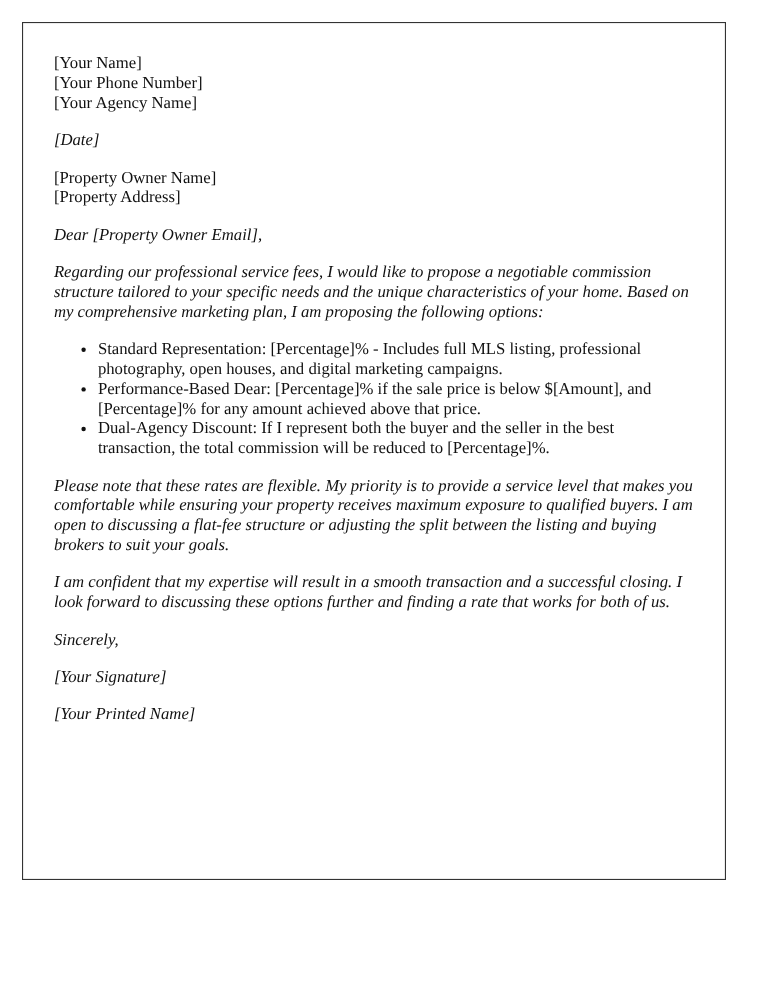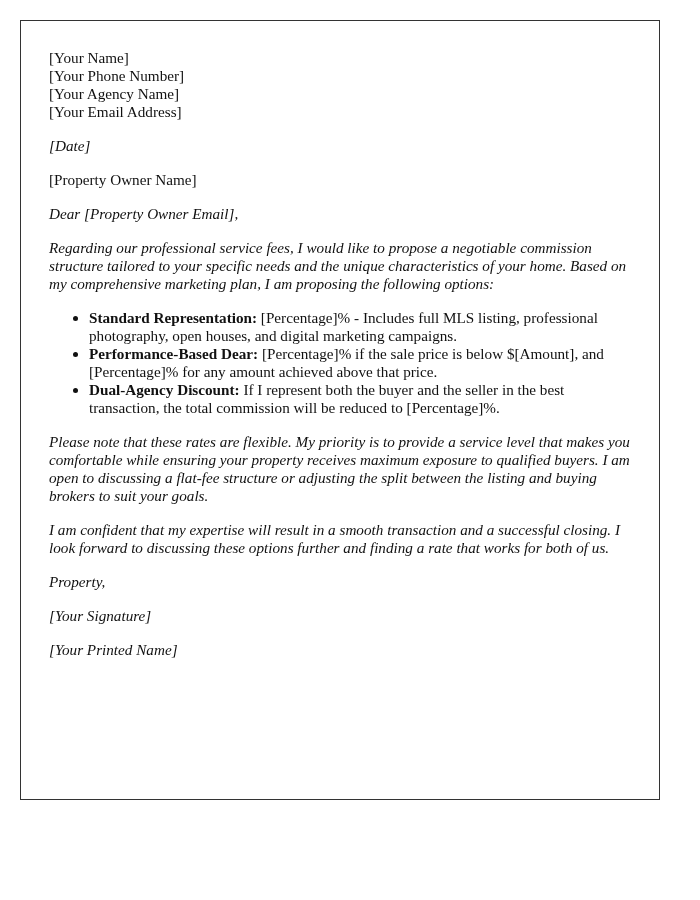--- a/index.html
+++ b/index.html
@@ -27,52 +27,52 @@
       line-height: 18px;
     }
     .block { margin: 0 0 16px 0; }
     .line { display: block; }
     p { margin: 0 0 16px 0; font-style: italic; }
     ul {
       margin: 0 0 16px 0;
       padding-left: 40px;
     }
     ul li { margin: 0; }
-    b { font-weight: bold; }
+    b { font-weight: normal; }
   </style>
 </head>
 <body>
 
 <div class="letter">
   <div class="block">
     <span class="line">[Your Name]</span>
     <span class="line">[Your Phone Number]</span>
     <span class="line">[Your Agency Name]</span>
-    <span class="line">[Your Email Address]</span>
   </div>
 
   <p>[Date]</p>
 
   <div class="block">
     <span class="line">[Property Owner Name]</span>
+    <span class="line">[Property Address]</span>
   </div>
 
   <p>Dear [Property Owner Email],</p>
 
 
   <p>Regarding our professional service fees, I would like to propose a negotiable commission structure tailored to your specific needs and the unique characteristics of your home. Based on my comprehensive marketing plan, I am proposing the following options:</p>
 
   <ul>
     <li><b>Standard Representation:</b><span> [Percentage]% - Includes full MLS listing, professional photography, open houses, and digital marketing campaigns.</span></li>
     <li><b>Performance-Based Dear:</b><span> [Percentage]% if the sale price is below $[Amount], and [Percentage]% for any amount achieved above that price.</span></li>
     <li><b>Dual-Agency Discount:</b><span> If I represent both the buyer and the seller in the best transaction, the total commission will be reduced to [Percentage]%.</span></li>
   </ul>
 
   <p>Please note that these rates are flexible. My priority is to provide a service level that makes you comfortable while ensuring your property receives maximum exposure to qualified buyers. I am open to discussing a flat-fee structure or adjusting the split between the listing and buying brokers to suit your goals.</p>
 
   <p>I am confident that my expertise will result in a smooth transaction and a successful closing. I look forward to discussing these options further and finding a rate that works for both of us.</p>
 
-  <p>Property,</p>
+  <p>Sincerely,</p>
 
   <p>[Your Signature]</p>
 
   <p>[Your Printed Name]</p>
 </div>
 
 </body></html>

